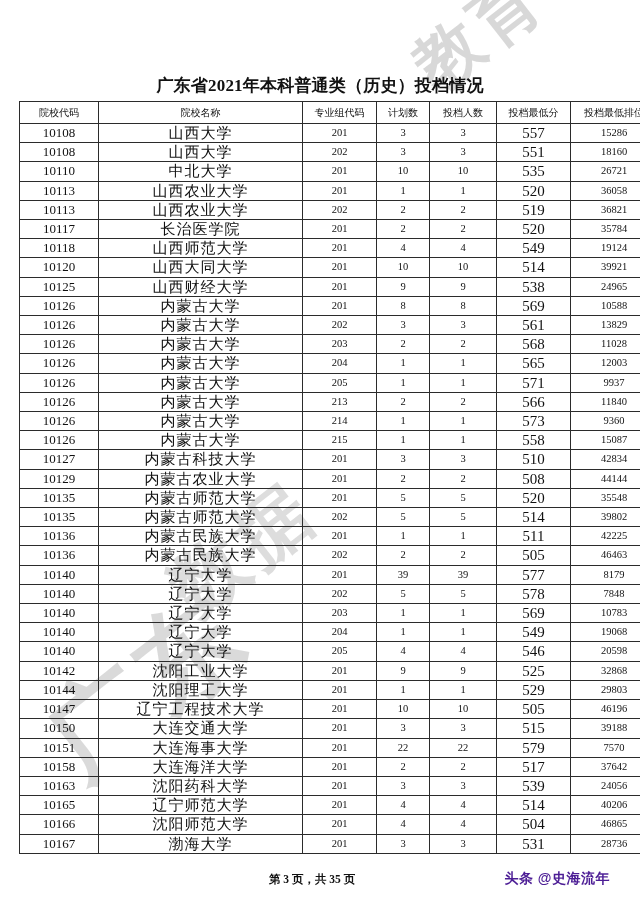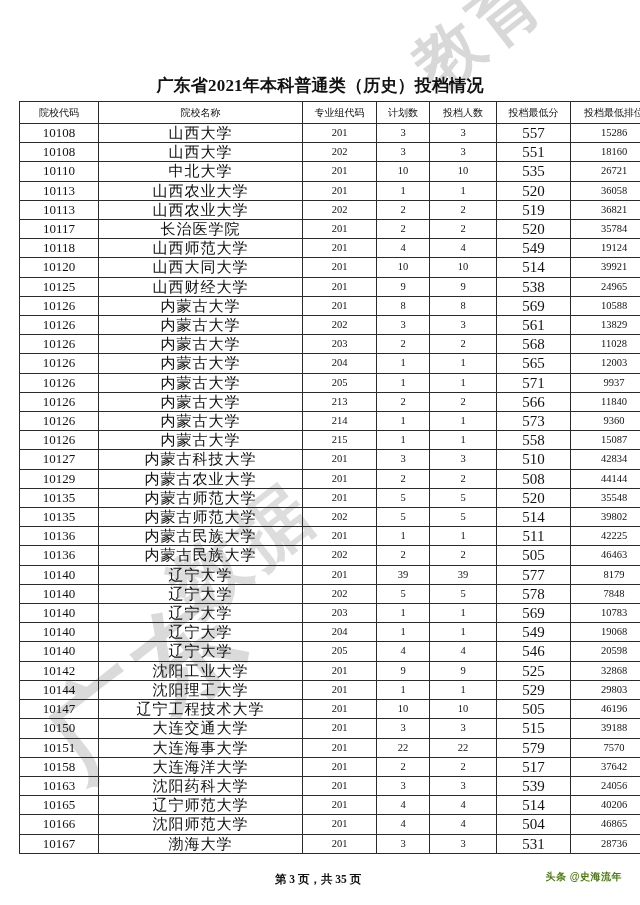--- a/index.html
+++ b/index.html
@@ -116,41 +116,41 @@
   .c-score  { width: 73px;  font-size: 15px; }
   .c-rank   { width: 86px;  font-size: 10.5px; }
 
   thead .c-code, thead .c-name, thead .c-group, thead .c-plan,
   thead .c-people, thead .c-score, thead .c-rank { font-size: 11.5px; letter-spacing: 0; }
 
   
   #footer {
     position: absolute;
     left: 0;
-    right: 4px;
+    right: 16px;
     top: 872px;
     z-index: 3;
     height: 26px;
   }
   #page-indicator {
     position: absolute;
     left: 0;
     right: 0;
     text-align: center;
     font-size: 11.5px;
     font-weight: 700;
     font-family: "Liberation Serif", "DejaVu Serif", serif;
   }
   #source-credit {
     position: absolute;
     right: 14px;
     top: -2px;
-    font-size: 10px;
+    font-size: 14px;
     font-weight: 700;
-    color: #4d7c0f;
+    color: #4c1d95;
     font-family: "Liberation Sans", "DejaVu Sans", sans-serif;
     letter-spacing: .5px;
   }
 </style>
 </head>
 <body>
 
 <div id="watermark-layer">
   <div class="wm wm-a">教育</div>
   <div class="wm wm-c">数据</div>

